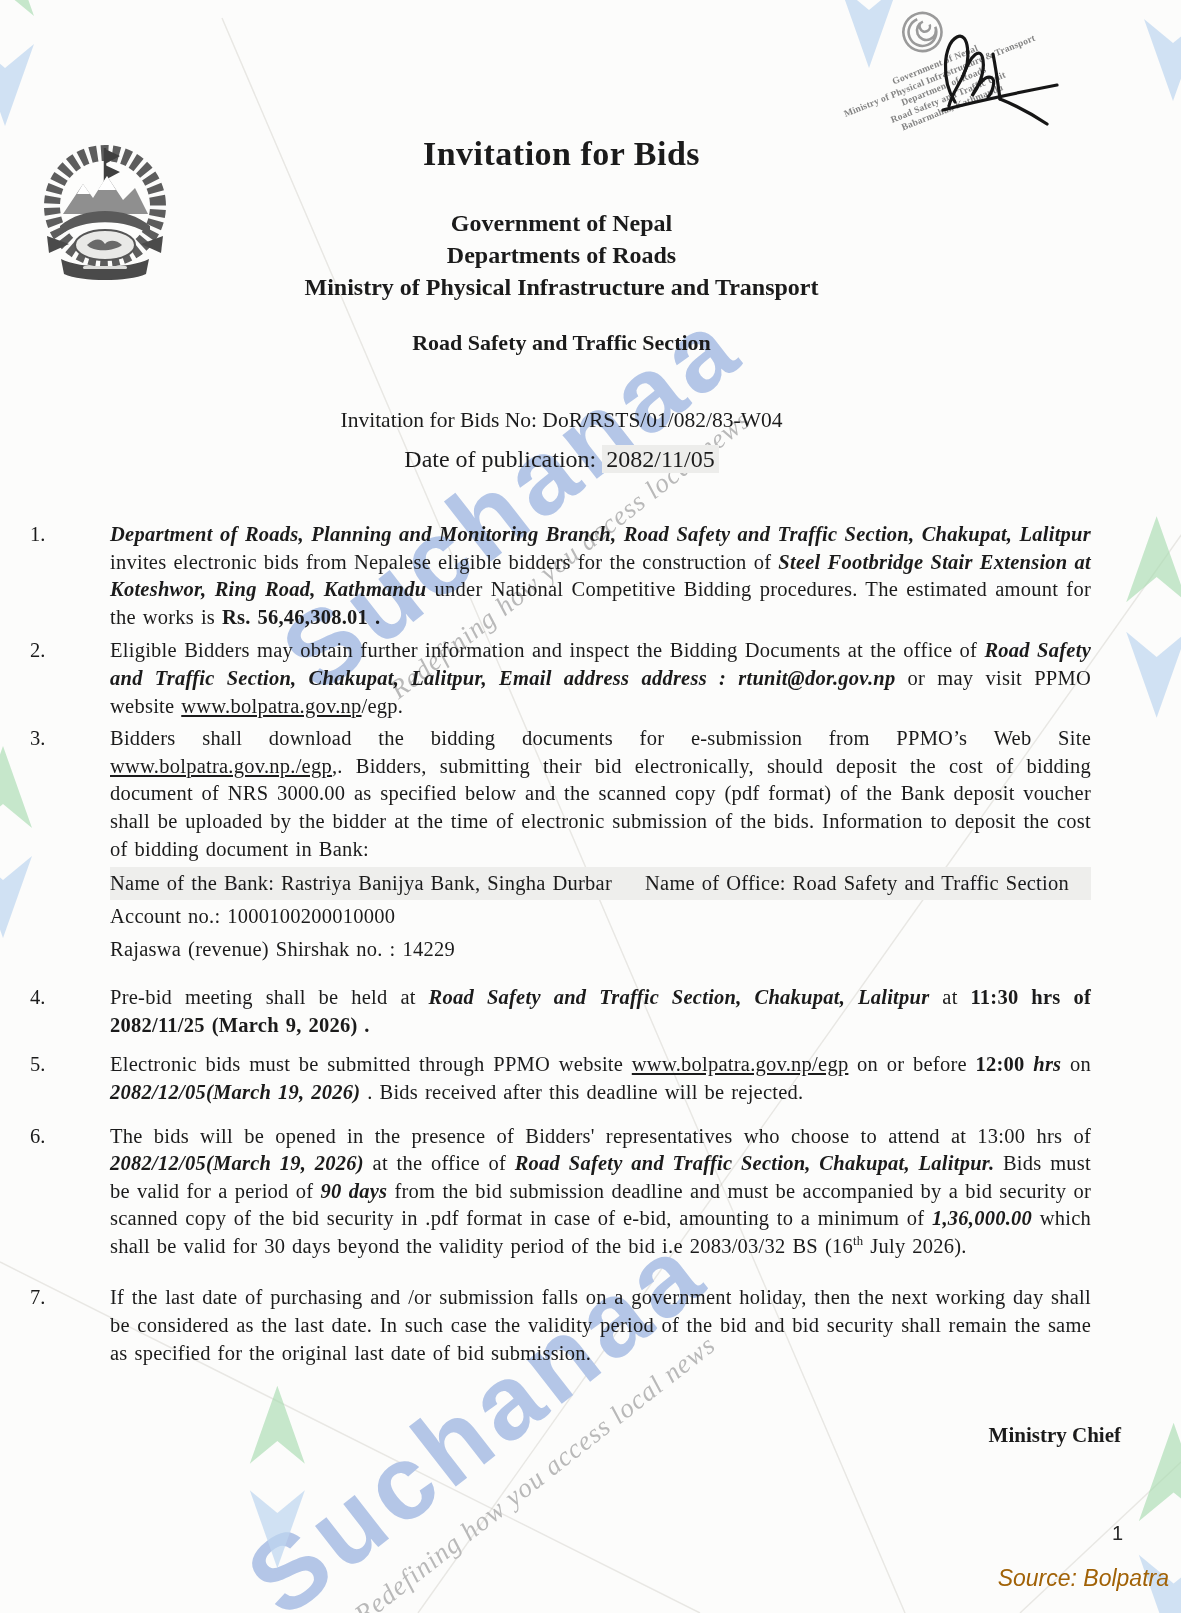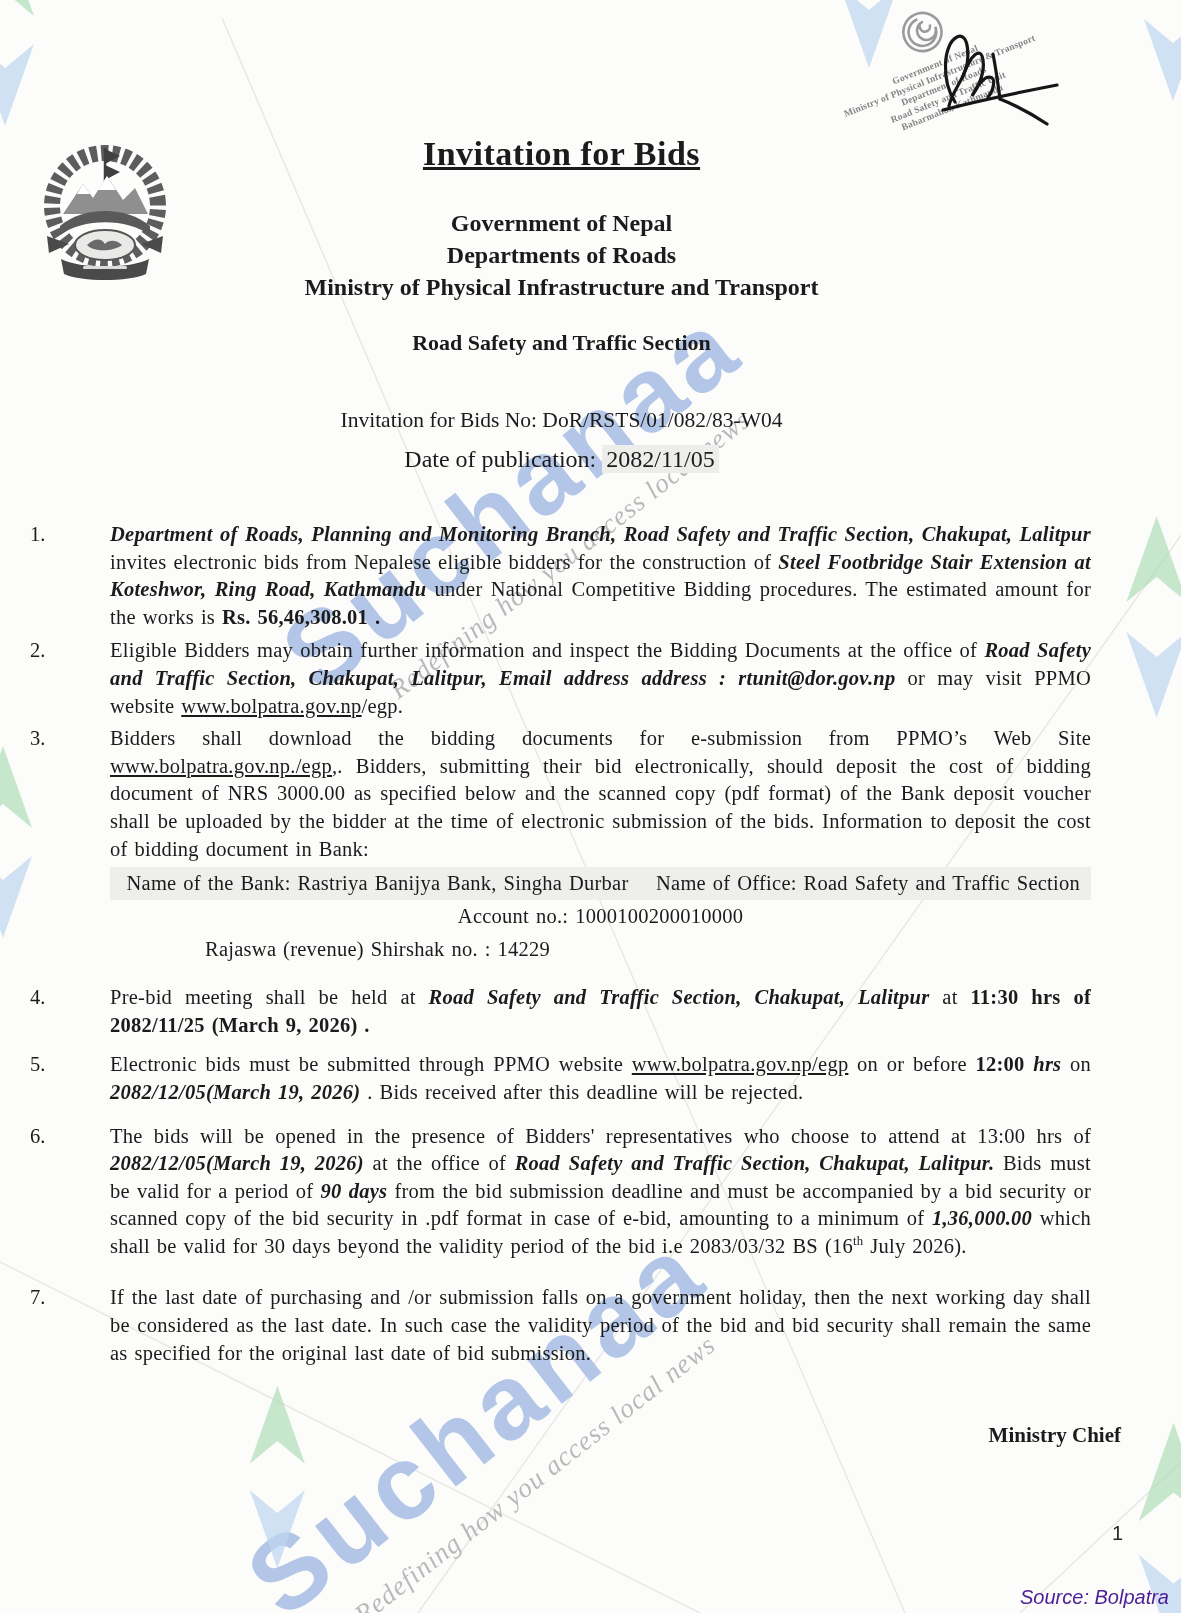--- a/index.html
+++ b/index.html
@@ -17,21 +17,21 @@
   }
   .wm .wm-tag{
     font-family:"Liberation Serif", serif; font-style:italic;
     font-size:27px; letter-spacing:1px; color:rgba(185,185,185,0.8);
     margin:4px 0 0 60px; white-space:nowrap;
   }
   .wm1{left:260px; top:620px; transform:rotate(-38deg);}
   .wm2{left:225px; top:1545px; transform:rotate(-38deg);}
   
   .doc-header{position:relative; z-index:1; padding:135px 98px 0 40px; text-align:center;}
-  .title{font-size:34px; font-weight:bold; letter-spacing:.5px;text-decoration:underline;}
+  .title{font-size:34px; font-weight:bold; letter-spacing:.5px;}
   .org{font-size:24px; font-weight:bold; line-height:32px;}
   .org-block{margin-top:34px;}
   .section-line{font-size:22px; font-weight:bold; margin-top:27px;}
   .bidno{font-size:21.5px; margin-top:52px;}
   .pubdate{font-size:24px; margin-top:13px;}
   .date-hl{background:#ededeb; padding:1px 4px;}
   
   .emblem{position:absolute; left:35px; top:140px; z-index:1;}
   
   .stamp{position:absolute; left:826px; top:4px; width:215px; height:150px; z-index:2; opacity:.85;}
@@ -49,28 +49,28 @@
   .item:nth-child(7){margin-top:24px;}
   .num{width:80px; flex:0 0 80px; font-size:20.5px; line-height:27.6px;}
   .ibody{flex:1; text-align:justify; font-size:20.5px; line-height:27.6px; letter-spacing:.25px; word-spacing:1.5px;}
   .sg-r{}
   .sg-b{font-weight:bold;}
   .sg-bi{font-weight:bold; font-style:italic;}
   .sg-u{text-decoration:underline;}
   .sg-sup{vertical-align:super; font-size:.62em; line-height:0;}
   
   .bank{margin-top:4px; text-align:left;}
-  .bank-row{display:flex; line-height:33px;text-align:center;}
+  .bank-row{display:flex; line-height:33px;}
   .bank-row.hl{background:#eeeeec;}
   .bl{flex:0 0 535px;}
   .br{flex:1;}
   
   .section-chief{position:relative; z-index:1; margin:56px 60px 0 0; text-align:right; font-size:21px; font-weight:bold;}
   .pageno{position:absolute; z-index:1; right:58px; top:1522px; font-family:"Liberation Sans", sans-serif; font-size:20px; color:#2a2a2a;}
-  .source{position:absolute; z-index:1; right:12px; bottom:4px; font-family:"Liberation Sans", sans-serif; font-style:italic; font-size:20px; color:#4c1d95;}
+  .source{position:absolute; z-index:1; right:12px; bottom:21px; font-family:"Liberation Sans", sans-serif; font-style:italic; font-size:23px; color:#a16207;}
 </style>
 </head>
 <body>
 
 <div class="page">
 
   <svg class="deco" width="1181" height="1613" style="left:0;top:0;">
     <g stroke="#b9b7ac" stroke-opacity="0.3" stroke-width="1.4">
       <line x1="222" y1="18" x2="905" y2="1613"></line>
       <line x1="1560" y1="0" x2="418" y2="1613"></line>

